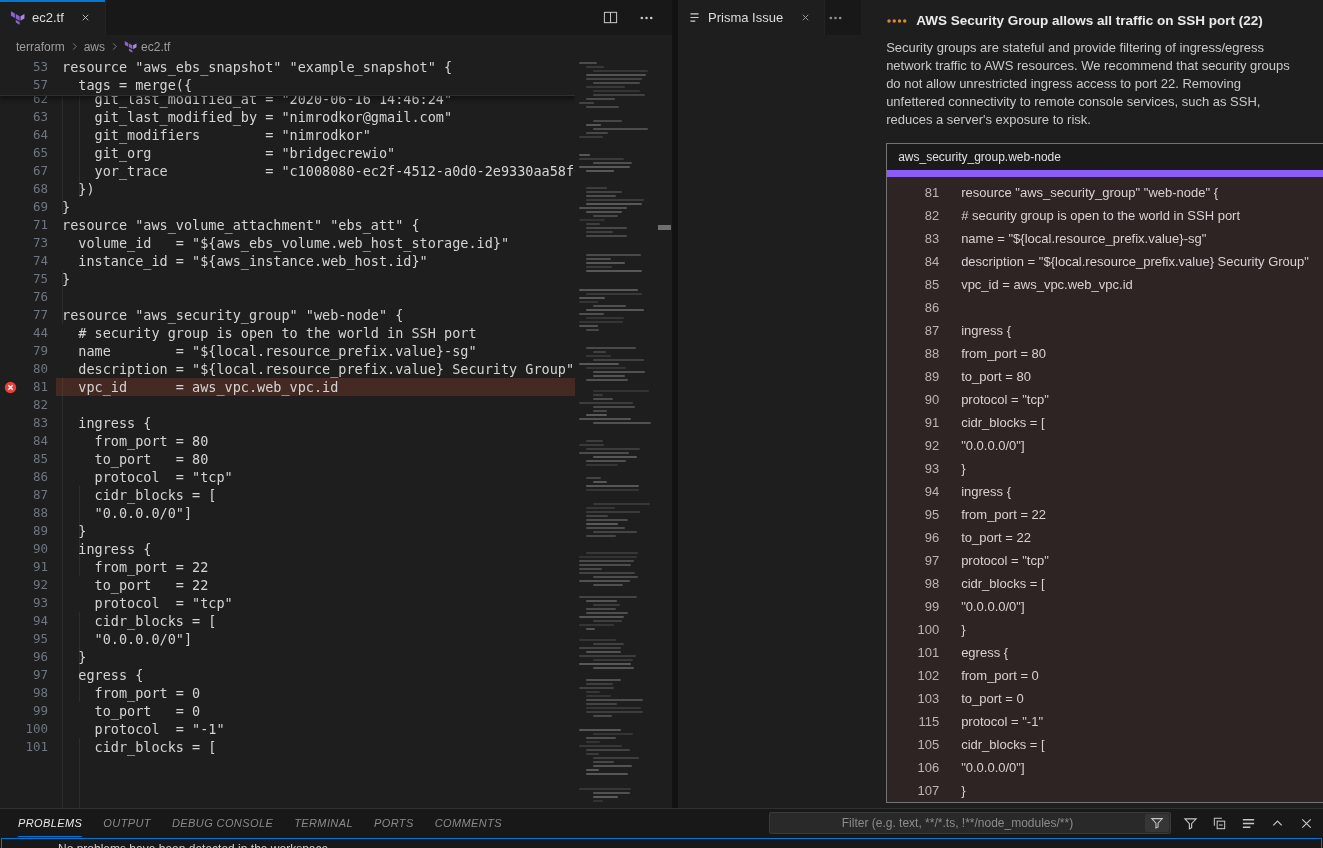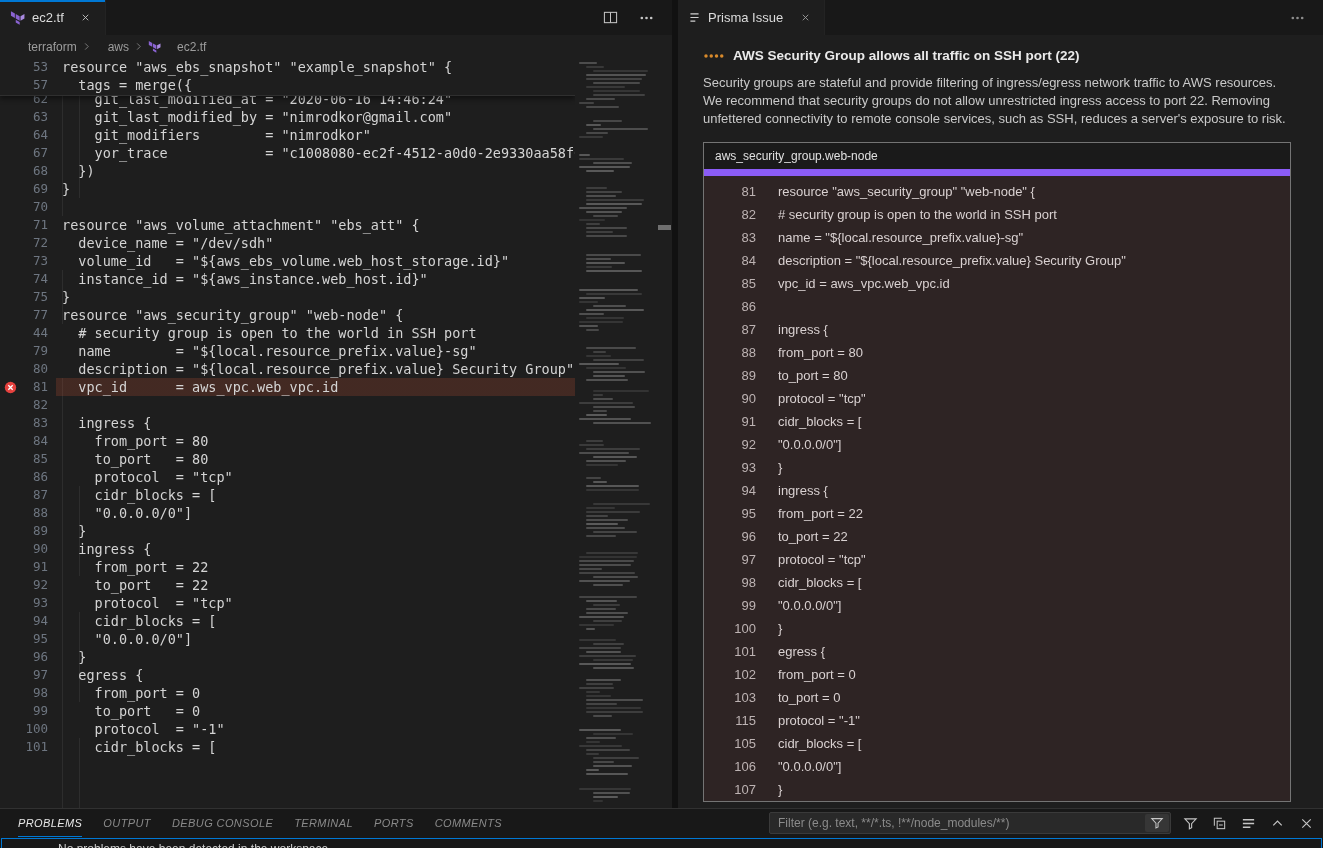--- a/index.html
+++ b/index.html
@@ -4,33 +4,33 @@
 <style>
   * { box-sizing: border-box; }
   html,body { margin:0; padding:0; background:#141414; }
   body { width:1323px; height:848px; overflow:hidden; font-family:"Liberation Sans",sans-serif; position:relative; }
   #root { width:1323px; height:848px; display:flex; flex-direction:column; background:#1e1e1e; }
   #main-row { height:808px; display:flex; overflow:hidden; }
 
   
   #left-group { width:672px; display:flex; flex-direction:column; background:#1e1e1e; overflow:hidden; }
   #group-divider { width:6px; background:#111111; }
-  #right-group { flex:1; display:flex; flex-direction:column; background:#1e1e1e; overflow:hidden; }
+  #right-group { flex:1; display:flex; flex-direction:row; background:#1e1e1e; overflow:hidden; }
 
   .tabbar { height:35px; background:#181818; display:flex; align-items:stretch; flex:none; position:relative; }
   .tab { display:flex; align-items:center; gap:7px; padding:0 10px; background:#1e1e1e; color:#dcdcdc;
          font-size:13px; position:relative; border-right:1px solid #232323; cursor:pointer; }
   .tab.focused::before { content:""; position:absolute; top:0; left:0; right:0; height:2px; background:#0078d4; }
   .tab .close { display:flex; align-items:center; justify-content:center; width:18px; height:18px; margin-left:6px; border-radius:3px; }
   .tab-actions { margin-left:auto; display:flex; align-items:center; gap:16px; padding-right:16px; }
   .tact { display:flex; align-items:center; justify-content:center; width:20px; height:20px; cursor:pointer; }
 
   .breadcrumb { height:23px; background:#1e1e1e; display:flex; align-items:center; padding-left:16px;
                 font-size:12px; color:#9d9d9d; gap:4px; flex:none; }
-  .bc-item { cursor:pointer;margin-left:12px; }
+  .bc-item { cursor:pointer; }
 
   
   .editor { position:relative; flex:1; overflow:hidden; background:#1e1e1e; }
   .crow { display:flex; height:18px; line-height:18px; font-family:"DejaVu Sans Mono",monospace;
           font-size:13.5px; color:#d4d4d4; width:575px; }
   .crow .gut { width:20px; flex:none; display:flex; align-items:center; justify-content:center; }
   .crow .lnum { width:28px; flex:none; text-align:right; color:#6e7681; font-size:12.5px; }
   .crow .ltext { margin:0 0 0 14px; white-space:pre; font:inherit; }
   .crow.error-line { background:linear-gradient(to right, transparent 0 56px, rgba(173,74,48,0.26) 56px 100%); }
   #left-code-lines { position:absolute; top:32px; left:0; }
@@ -58,21 +58,21 @@
   
   #bottom-panel { height:40px; flex:none; background:#181818; border-top:1px solid #313131; position:relative; }
   .panel-tabs { display:flex; align-items:stretch; height:28px; padding-left:18px; gap:21px; }
   .ptab { font-size:11px; letter-spacing:.4px; color:#8a8a8a; display:flex; align-items:center;
           border-bottom:1px solid transparent; cursor:pointer;font-style:italic; }
   .ptab.active { color:#e7e7e7; border-bottom-color:#0078d4; }
   .panel-toolbar { position:absolute; top:3px; right:7px; display:flex; align-items:center; gap:9px; }
   .filter-box { width:402px; height:22px; background:#292929; border:1px solid #3a3a3a; border-radius:2px;
                 display:flex; align-items:center; padding-right:1px; }
   .filter-box input { flex:1; min-width:0; background:transparent; border:none; outline:none;
-                      color:#cccccc; font-size:12px; padding:0 8px; font-family:"Liberation Sans",sans-serif; }
+                      color:#cccccc; font-size:12px; padding:0 8px; font-family:"Liberation Sans",sans-serif;text-align:center; }
   .filter-box input::placeholder { color:#8b8b8b; }
   .funnel-btn { width:24px; height:18px; flex:none; display:flex; align-items:center; justify-content:center;
                 background:#363636; border-radius:2px; cursor:pointer; }
   .ticon { width:20px; height:20px; display:flex; align-items:center; justify-content:center; cursor:pointer; }
   #panel-content { position:absolute; left:1px; right:1px; top:29px; height:16px;
                    border:1px solid #0078d4; background:#181818; overflow:hidden; }
   #panel-content span { display:block; padding:3px 0 0 56px; font-size:12px; color:#cccccc; }
 
   svg { display:block; }
 </style>
@@ -162,62 +162,62 @@
               <span class="lnum">63</span>
               <pre class="ltext">    git_last_modified_by = "nimrodkor@gmail.com"</pre>
             </div>
             <div class="crow">
               <span class="gut"></span>
               <span class="lnum">64</span>
               <pre class="ltext">    git_modifiers        = "nimrodkor"</pre>
             </div>
             <div class="crow">
               <span class="gut"></span>
+              <span class="lnum">65</span>
+              <pre class="ltext">    git_org              = "bridgecrewio"</pre>
+            </div>
+            <div class="crow">
+              <span class="gut"></span>
               <span class="lnum">67</span>
               <pre class="ltext">    yor_trace            = "c1008080-ec2f-4512-a0d0-2e9330aa58f0"</pre>
             </div>
             <div class="crow">
               <span class="gut"></span>
               <span class="lnum">68</span>
               <pre class="ltext">  })</pre>
             </div>
             <div class="crow">
               <span class="gut"></span>
               <span class="lnum">69</span>
               <pre class="ltext">}</pre>
             </div>
             <div class="crow">
               <span class="gut"></span>
-              <span class="lnum">70</span>
-              <pre class="ltext"></pre>
-            </div>
-            <div class="crow">
-              <span class="gut"></span>
               <span class="lnum">71</span>
               <pre class="ltext">resource "aws_volume_attachment" "ebs_att" {</pre>
             </div>
             <div class="crow">
               <span class="gut"></span>
-              <span class="lnum">72</span>
-              <pre class="ltext">  device_name = "/dev/sdh"</pre>
-            </div>
-            <div class="crow">
-              <span class="gut"></span>
               <span class="lnum">73</span>
               <pre class="ltext">  volume_id   = "${aws_ebs_volume.web_host_storage.id}"</pre>
             </div>
             <div class="crow">
               <span class="gut"></span>
               <span class="lnum">74</span>
               <pre class="ltext">  instance_id = "${aws_instance.web_host.id}"</pre>
             </div>
             <div class="crow">
               <span class="gut"></span>
               <span class="lnum">75</span>
               <pre class="ltext">}</pre>
+            </div>
+            <div class="crow">
+              <span class="gut"></span>
+              <span class="lnum">76</span>
+              <pre class="ltext"></pre>
             </div>
             <div class="crow">
               <span class="gut"></span>
               <span class="lnum">77</span>
               <pre class="ltext">resource "aws_security_group" "web-node" {</pre>
             </div>
             <div class="crow">
               <span class="gut"></span>
               <span class="lnum">44</span>
               <pre class="ltext">  # security group is open to the world in SSH port</pre>

